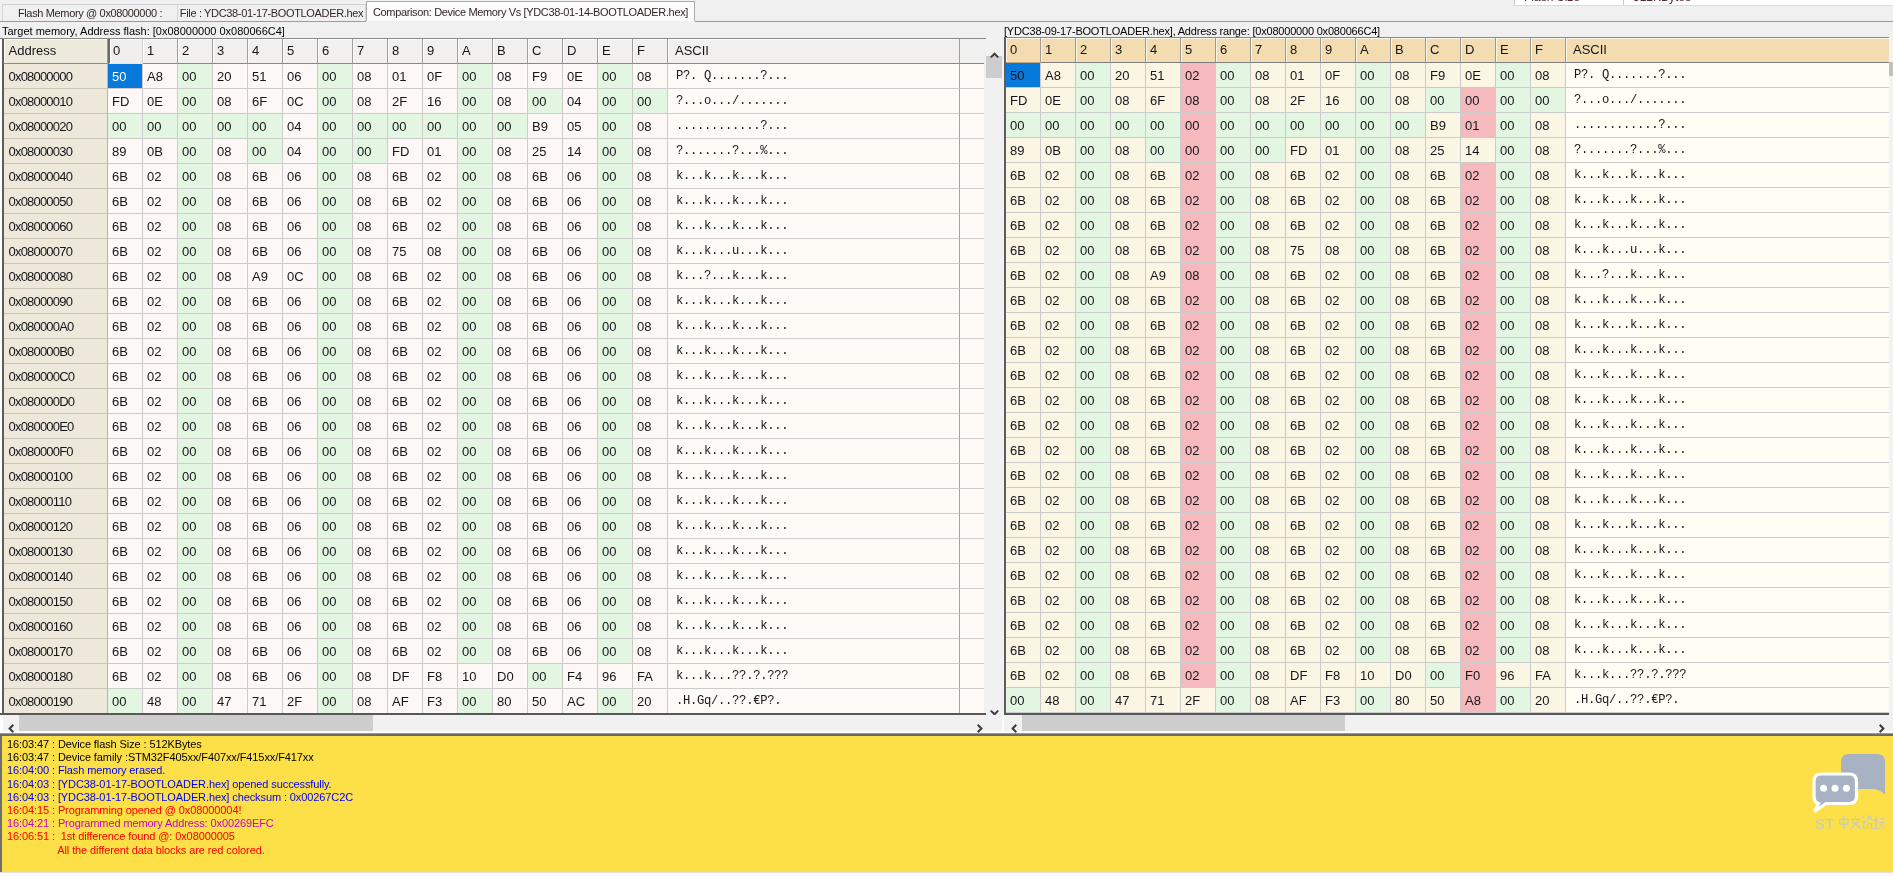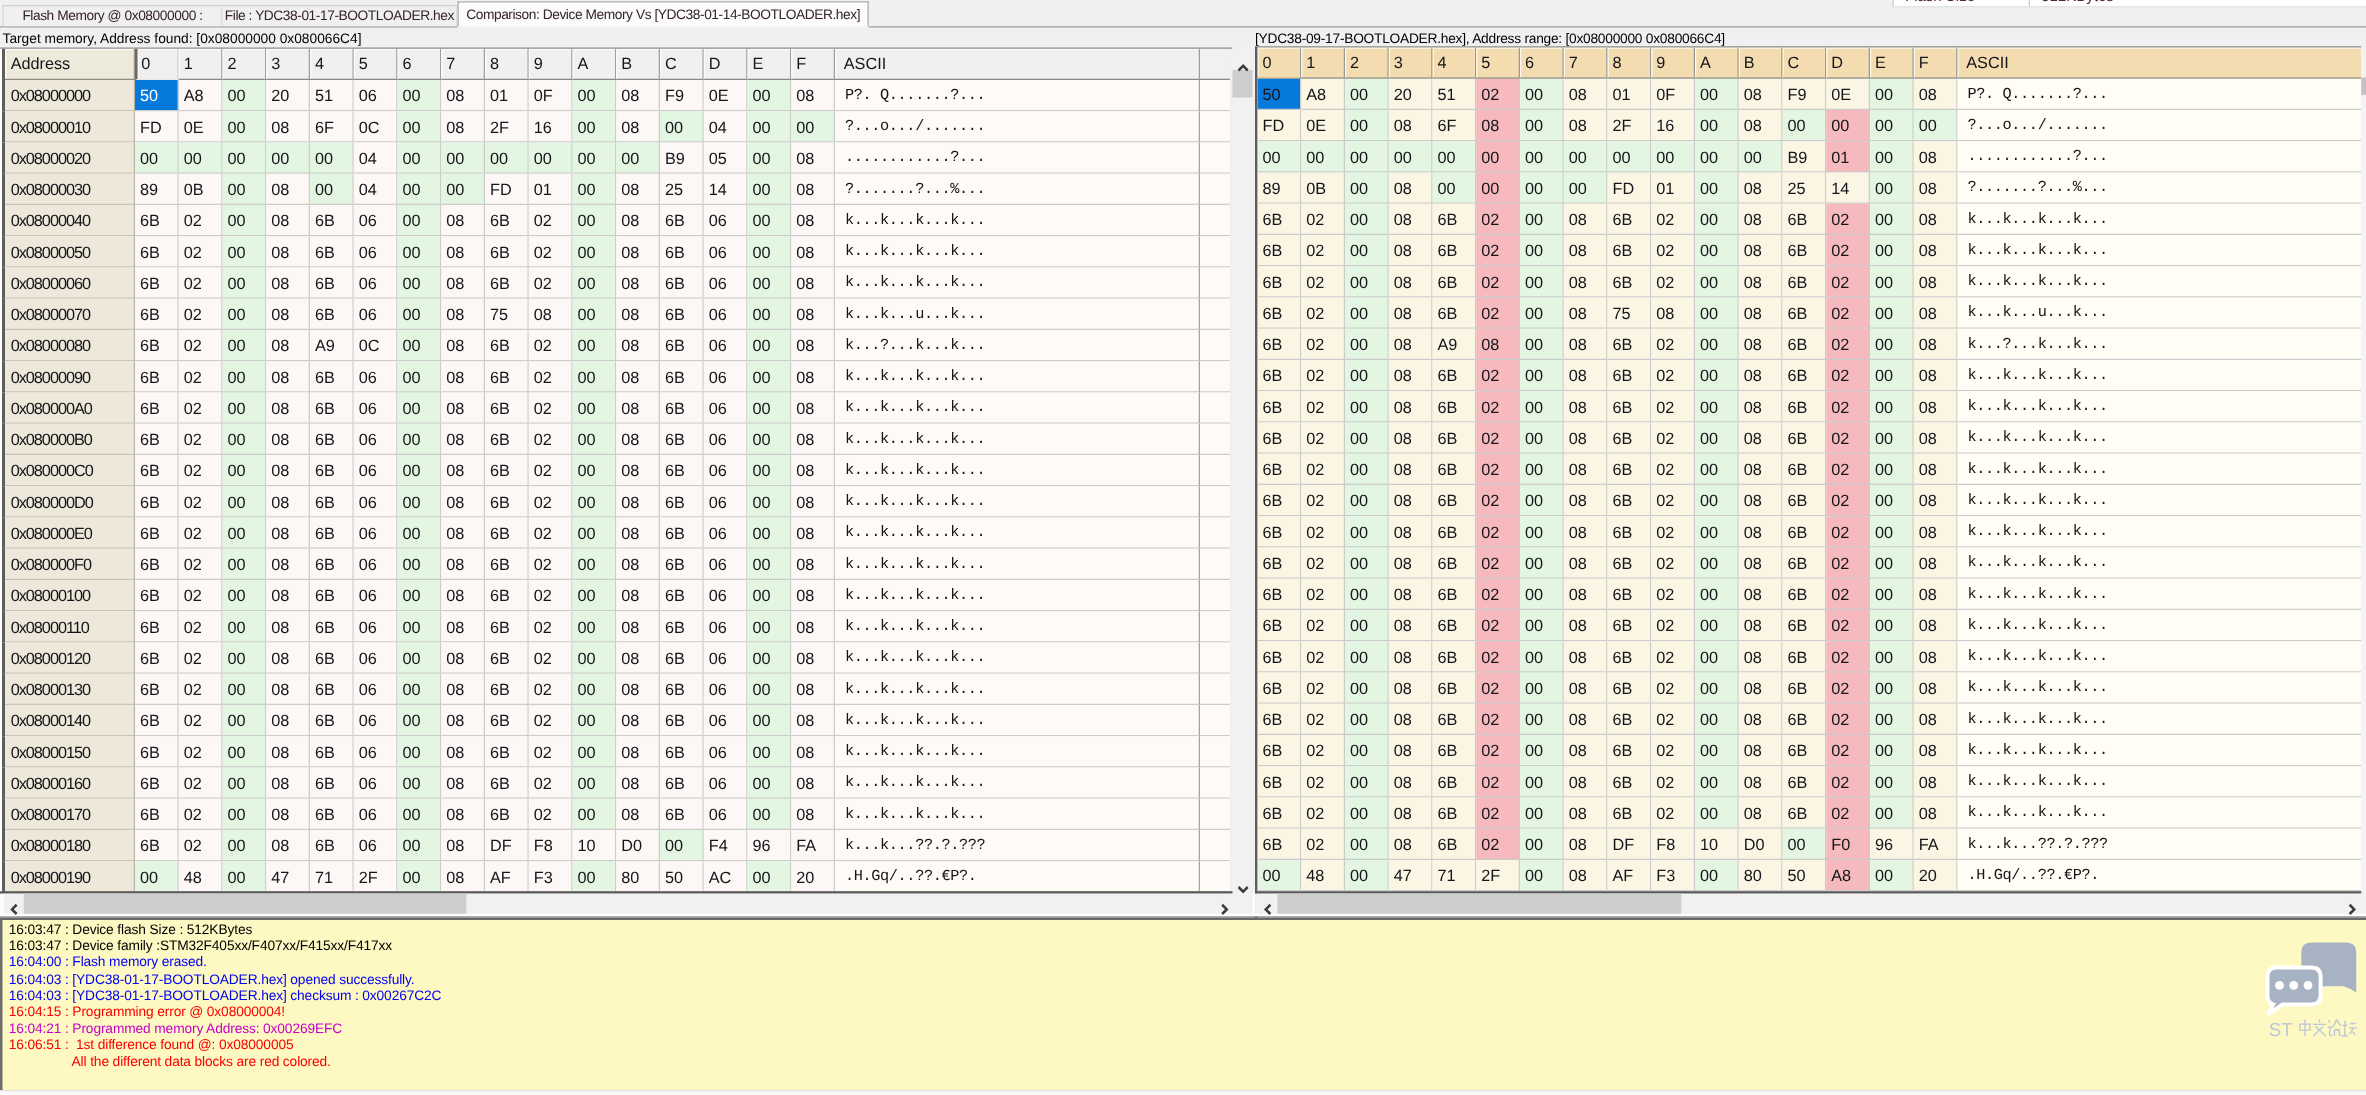--- a/index.html
+++ b/index.html
@@ -37,38 +37,38 @@
 .rascii{width:323px;background:#FFFDF4;border-bottom:1px solid #CBCBCB;padding-left:8px;font-family:"Liberation Mono",monospace;font-size:12.2px;letter-spacing:-0.3px;color:#15151a}
 .rhcell{width:35px;background:#F3DCB0;border-right:1px solid #999;border-bottom:1px solid #7E7E7E;box-shadow:inset 1px 1px 0 rgba(255,255,255,0.8);padding-left:4px;font-size:13px;color:#15151a;height:25px;line-height:24px}
 .rhcell0{border-bottom:1px solid #C3A878}
 .rhascii{width:323px;background:#F3DCB0;border-bottom:1px solid #7E7E7E;box-shadow:inset 1px 1px 0 rgba(255,255,255,0.8);padding-left:7px;font-size:13px;color:#15151a;height:25px;line-height:24px}
 
 .sbtrack{position:absolute;background:#F1F1F1}
 .sbthumb{position:absolute;background:#CDCDCD}
 
 #logtop1{position:absolute;left:0;top:733px;width:1893px;height:1px;background:#9A9A9A}
 #logtop2{position:absolute;left:0;top:734px;width:1893px;height:1.5px;background:#696969}
-#logbox{position:absolute;left:0;top:735.5px;width:1893px;height:136.5px;background:#fef9c3;border-left:2.5px solid #6F6F6F}
+#logbox{position:absolute;left:0;top:735.5px;width:1893px;height:136.5px;background:#fde047;border-left:2.5px solid #6F6F6F}
 #logbox .ln{position:relative;font-size:11px;line-height:13.2px;white-space:pre;letter-spacing:-0.1px}
 #logbot{position:absolute;left:0;top:872px;width:1893px;height:4px;background:#FAFAFA;border-top:1px solid #E2E2E2}
 .blk{color:#000}.blu{color:#0000F0}.red{color:#FA0000}.mag{color:#C800C8}
 
 #wm{position:absolute;left:1806px;top:744px;width:87px;height:94px}
 </style></head><body>
 <div style="position:absolute;left:0;top:21px;width:366px;height:1px;background:#9B9B9B"></div>
 <div style="position:absolute;left:695px;top:21px;width:1198px;height:1px;background:#9B9B9B"></div>
 <div class="tab" style="left:2px;width:176px;border-left:1px solid #D5D5D5">Flash Memory @ 0x08000000 :</div>
 <div class="tab" style="left:178px;width:188px">File : YDC38-01-17-BOOTLOADER.hex</div>
 <div class="tabA" style="left:366px;width:329px">Comparison: Device Memory Vs [YDC38-01-14-BOOTLOADER.hex]</div>
 <div id="cuttab">
     <span style="left:9px">Flash Size</span>
     <span style="left:118px">512KBytes</span>
   </div>
 <div id="cutdiv"></div>
-<div class="lbl" style="left:2px;width:998px">Target memory, Address found: [0x08000000 0x080066C4]</div>
+<div class="lbl" style="left:2px;width:998px">Target memory, Address flash: [0x08000000 0x080066C4]</div>
 <div class="lbl" style="left:1004px;width:886px;letter-spacing:-0.2px">[YDC38-09-17-BOOTLOADER.hex], Address range: [0x08000000 0x080066C4]</div>
 <div class="abs" style="left:0;top:38px;width:986px;height:677px;border-top:1px solid #898989;overflow:hidden">
     <div style="height:25px;white-space:nowrap"><i class="hedge" style="height:25px"></i><i class="haddr">Address</i><i class="hcell hcell0">0</i><i class="hcell">1</i><i class="hcell">2</i><i class="hcell">3</i><i class="hcell">4</i><i class="hcell">5</i><i class="hcell">6</i><i class="hcell">7</i><i class="hcell">8</i><i class="hcell">9</i><i class="hcell">A</i><i class="hcell">B</i><i class="hcell">C</i><i class="hcell">D</i><i class="hcell">E</i><i class="hcell">F</i><i class="hascii">ASCII</i><i class="hfill"></i></div>
     <div style="height:25px;white-space:nowrap"><i class="edge"></i><i class="addr">0x08000000</i><i class="cell sel">50</i><i class="cell w">A8</i><i class="cell g">00</i><i class="cell w">20</i><i class="cell w">51</i><i class="cell w">06</i><i class="cell g">00</i><i class="cell w">08</i><i class="cell w">01</i><i class="cell w">0F</i><i class="cell g">00</i><i class="cell w">08</i><i class="cell w">F9</i><i class="cell w">0E</i><i class="cell g">00</i><i class="cell w">08</i><i class="lascii">P?. Q.......?...</i><i class="lfill"></i></div>
     <div style="height:25px;white-space:nowrap"><i class="edge"></i><i class="addr">0x08000010</i><i class="cell w">FD</i><i class="cell w">0E</i><i class="cell g">00</i><i class="cell w">08</i><i class="cell w">6F</i><i class="cell w">0C</i><i class="cell g">00</i><i class="cell w">08</i><i class="cell w">2F</i><i class="cell w">16</i><i class="cell g">00</i><i class="cell w">08</i><i class="cell g">00</i><i class="cell w">04</i><i class="cell g">00</i><i class="cell g">00</i><i class="lascii">?...o.../.......</i><i class="lfill"></i></div>
     <div style="height:25px;white-space:nowrap"><i class="edge"></i><i class="addr">0x08000020</i><i class="cell g">00</i><i class="cell g">00</i><i class="cell g">00</i><i class="cell g">00</i><i class="cell g">00</i><i class="cell w">04</i><i class="cell g">00</i><i class="cell g">00</i><i class="cell g">00</i><i class="cell g">00</i><i class="cell g">00</i><i class="cell g">00</i><i class="cell w">B9</i><i class="cell w">05</i><i class="cell g">00</i><i class="cell w">08</i><i class="lascii">............?...</i><i class="lfill"></i></div>
     <div style="height:25px;white-space:nowrap"><i class="edge"></i><i class="addr">0x08000030</i><i class="cell w">89</i><i class="cell w">0B</i><i class="cell g">00</i><i class="cell w">08</i><i class="cell g">00</i><i class="cell w">04</i><i class="cell g">00</i><i class="cell g">00</i><i class="cell w">FD</i><i class="cell w">01</i><i class="cell g">00</i><i class="cell w">08</i><i class="cell w">25</i><i class="cell w">14</i><i class="cell g">00</i><i class="cell w">08</i><i class="lascii">?.......?...%...</i><i class="lfill"></i></div>
     <div style="height:25px;white-space:nowrap"><i class="edge"></i><i class="addr">0x08000040</i><i class="cell w">6B</i><i class="cell w">02</i><i class="cell g">00</i><i class="cell w">08</i><i class="cell w">6B</i><i class="cell w">06</i><i class="cell g">00</i><i class="cell w">08</i><i class="cell w">6B</i><i class="cell w">02</i><i class="cell g">00</i><i class="cell w">08</i><i class="cell w">6B</i><i class="cell w">06</i><i class="cell g">00</i><i class="cell w">08</i><i class="lascii">k...k...k...k...</i><i class="lfill"></i></div>
     <div style="height:25px;white-space:nowrap"><i class="edge"></i><i class="addr">0x08000050</i><i class="cell w">6B</i><i class="cell w">02</i><i class="cell g">00</i><i class="cell w">08</i><i class="cell w">6B</i><i class="cell w">06</i><i class="cell g">00</i><i class="cell w">08</i><i class="cell w">6B</i><i class="cell w">02</i><i class="cell g">00</i><i class="cell w">08</i><i class="cell w">6B</i><i class="cell w">06</i><i class="cell g">00</i><i class="cell w">08</i><i class="lascii">k...k...k...k...</i><i class="lfill"></i></div>
     <div style="height:25px;white-space:nowrap"><i class="edge"></i><i class="addr">0x08000060</i><i class="cell w">6B</i><i class="cell w">02</i><i class="cell g">00</i><i class="cell w">08</i><i class="cell w">6B</i><i class="cell w">06</i><i class="cell g">00</i><i class="cell w">08</i><i class="cell w">6B</i><i class="cell w">02</i><i class="cell g">00</i><i class="cell w">08</i><i class="cell w">6B</i><i class="cell w">06</i><i class="cell g">00</i><i class="cell w">08</i><i class="lascii">k...k...k...k...</i><i class="lfill"></i></div>
@@ -152,21 +152,21 @@
 <div class="sbthumb" style="left:1889px;top:62px;width:4px;height:14px;background:#C2C2C2"></div>
 <div id="logtop1"></div>
 <div id="logtop2"></div>
 <div id="logbox">
     <div style="position:absolute;left:5px;top:2.5px">
       <div class="ln blk">16:03:47 : Device flash Size : 512KBytes</div>
       <div class="ln blk">16:03:47 : Device family :STM32F405xx/F407xx/F415xx/F417xx</div>
       <div class="ln blu">16:04:00 : Flash memory erased.</div>
       <div class="ln blu">16:04:03 : [YDC38-01-17-BOOTLOADER.hex] opened successfully.</div>
       <div class="ln blu">16:04:03 : [YDC38-01-17-BOOTLOADER.hex] checksum : 0x00267C2C</div>
-      <div class="ln red">16:04:15 : Programming error @ 0x08000004!</div>
+      <div class="ln red">16:04:15 : Programming opened @ 0x08000004!</div>
       <div class="ln mag">16:04:21 : Programmed memory Address: 0x00269EFC</div>
       <div class="ln red">16:06:51 :  1st difference found @: 0x08000005</div>
       <div class="ln red">&nbsp;&nbsp;&nbsp;&nbsp;&nbsp;&nbsp;&nbsp;&nbsp;&nbsp;&nbsp;&nbsp;&nbsp;&nbsp;&nbsp;&nbsp;&nbsp;&nbsp;All the different data blocks are red colored.</div>
     </div>
   </div>
 <div id="logbot"></div>
 <div id="wm"><svg width="87" height="94" viewBox="0 0 87 94">
 <g fill="#A7B2C3">
 <path d="M 43 10 L 71 10 Q 79 10 79 18 L 79 50 Q 74 46.5 69 45 L 43 45 Q 35 45 35 37 L 35 18 Q 35 10 43 10 Z"></path>
 </g>

